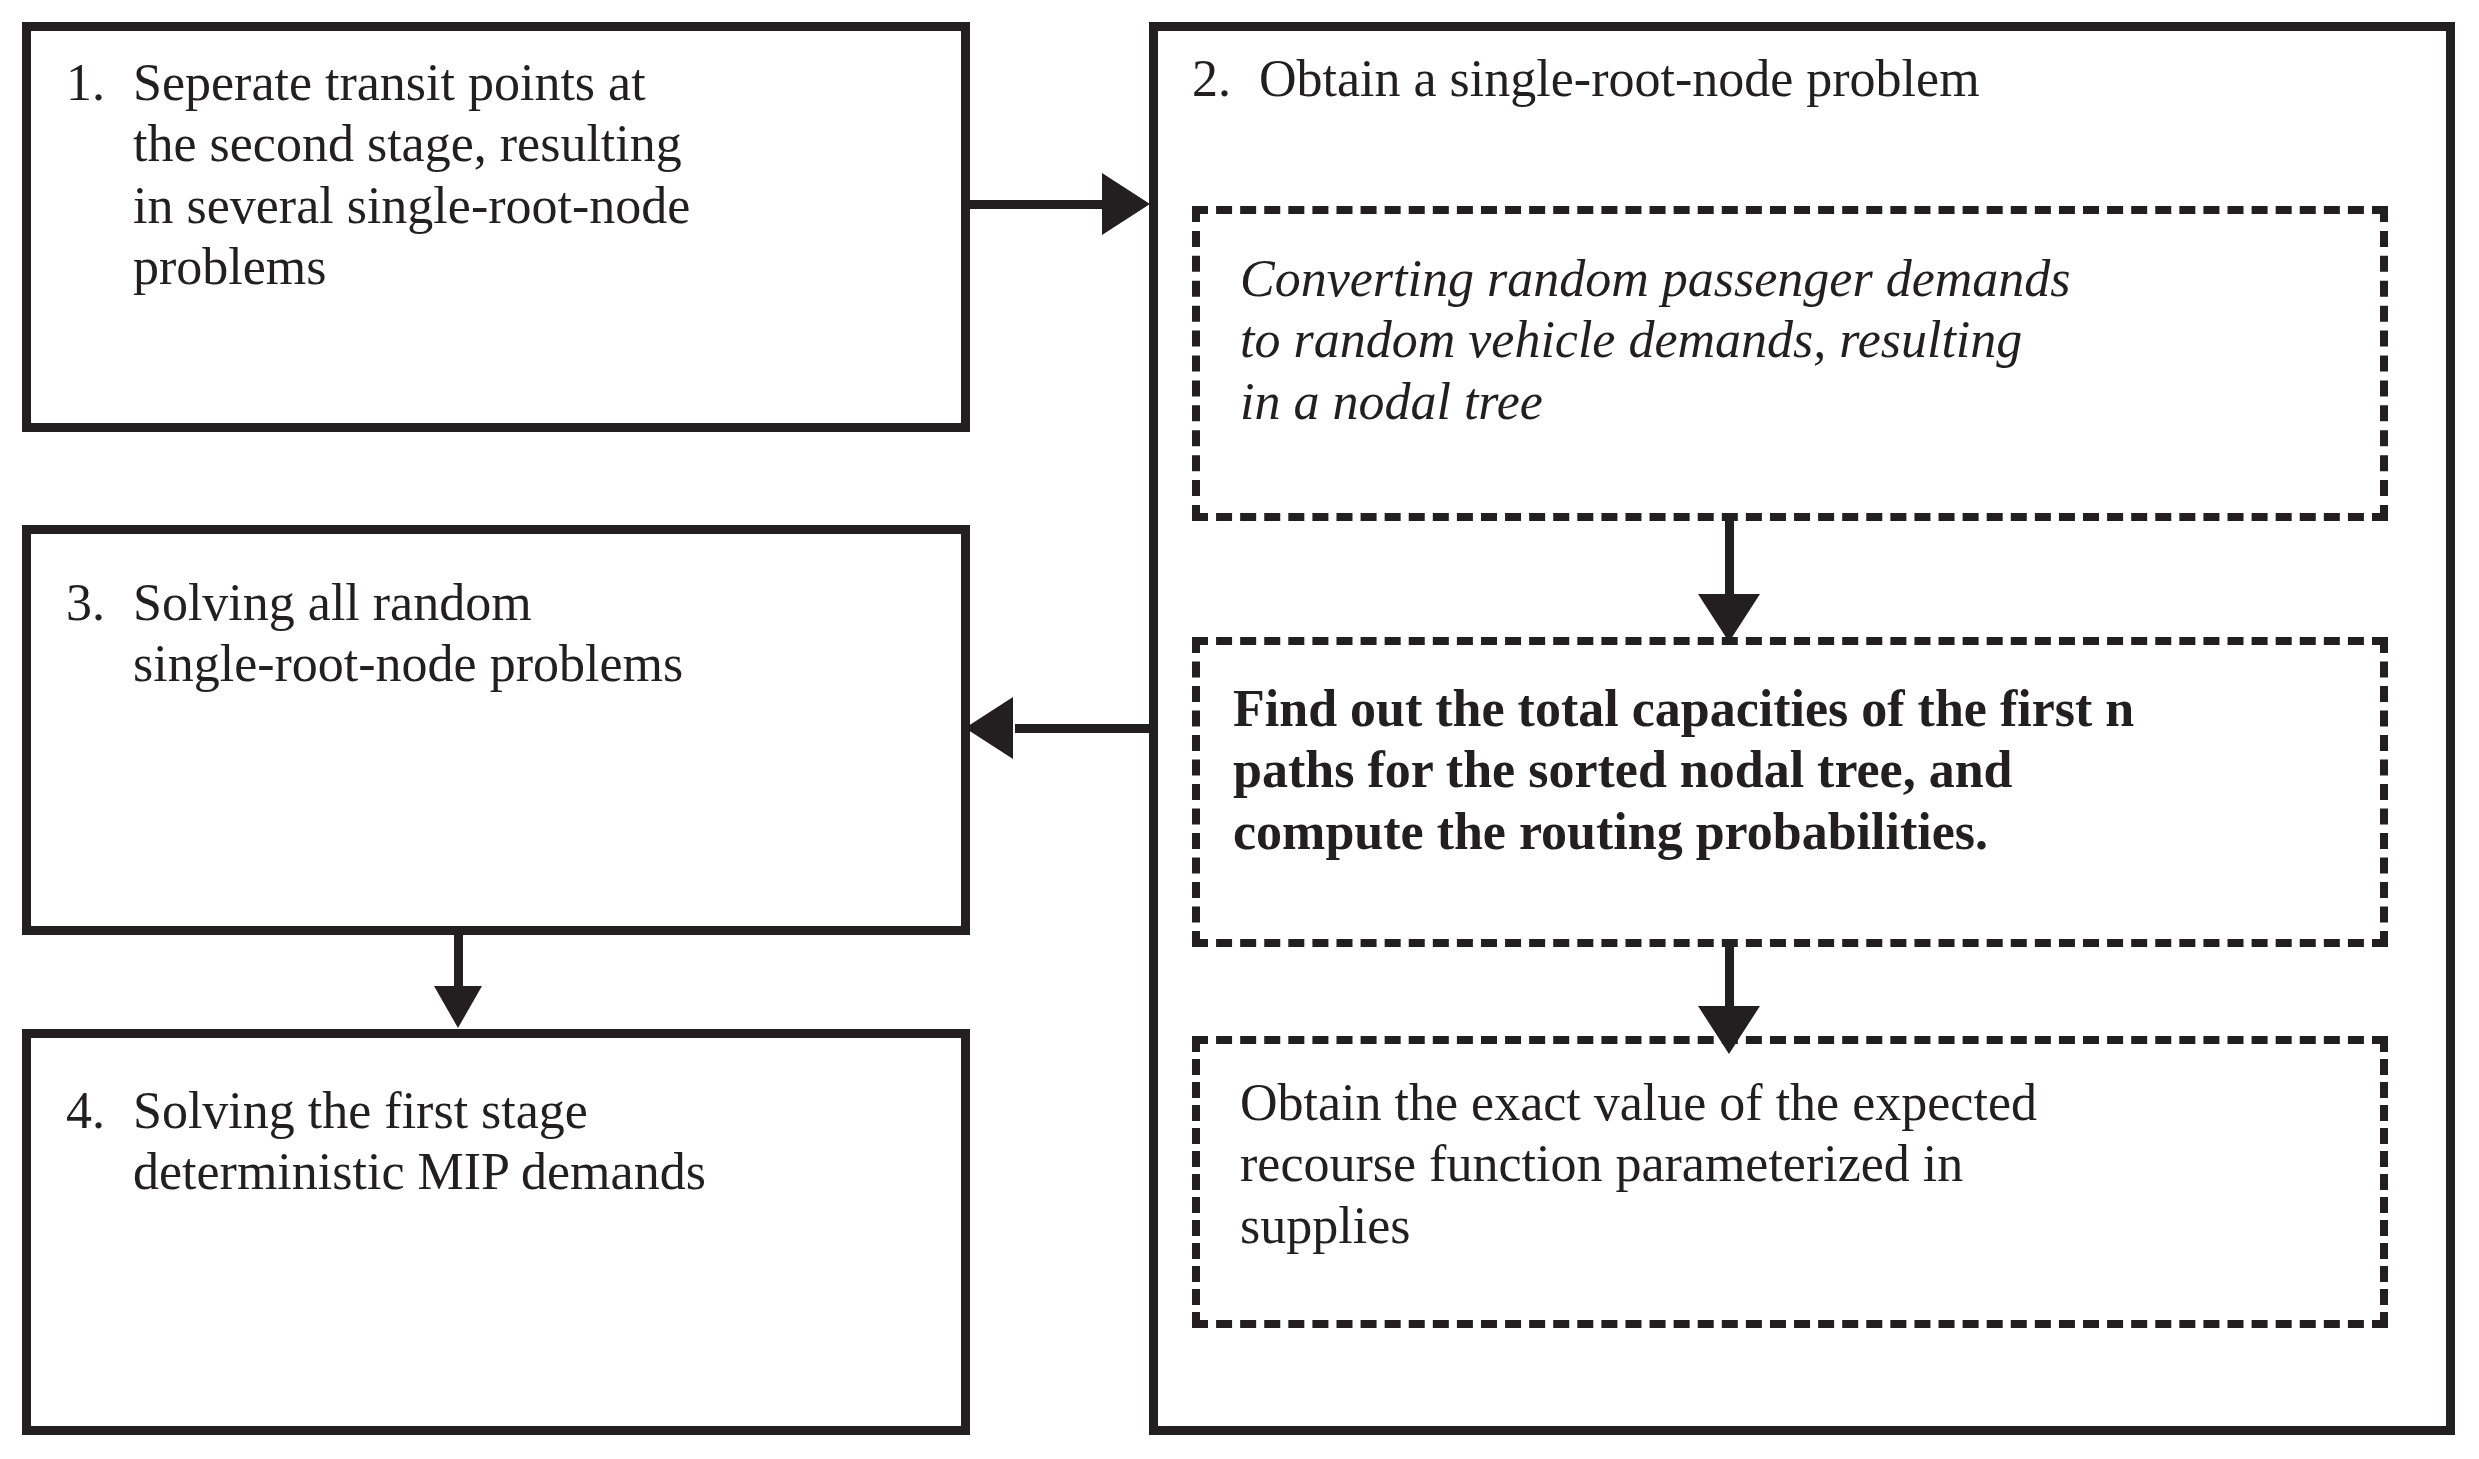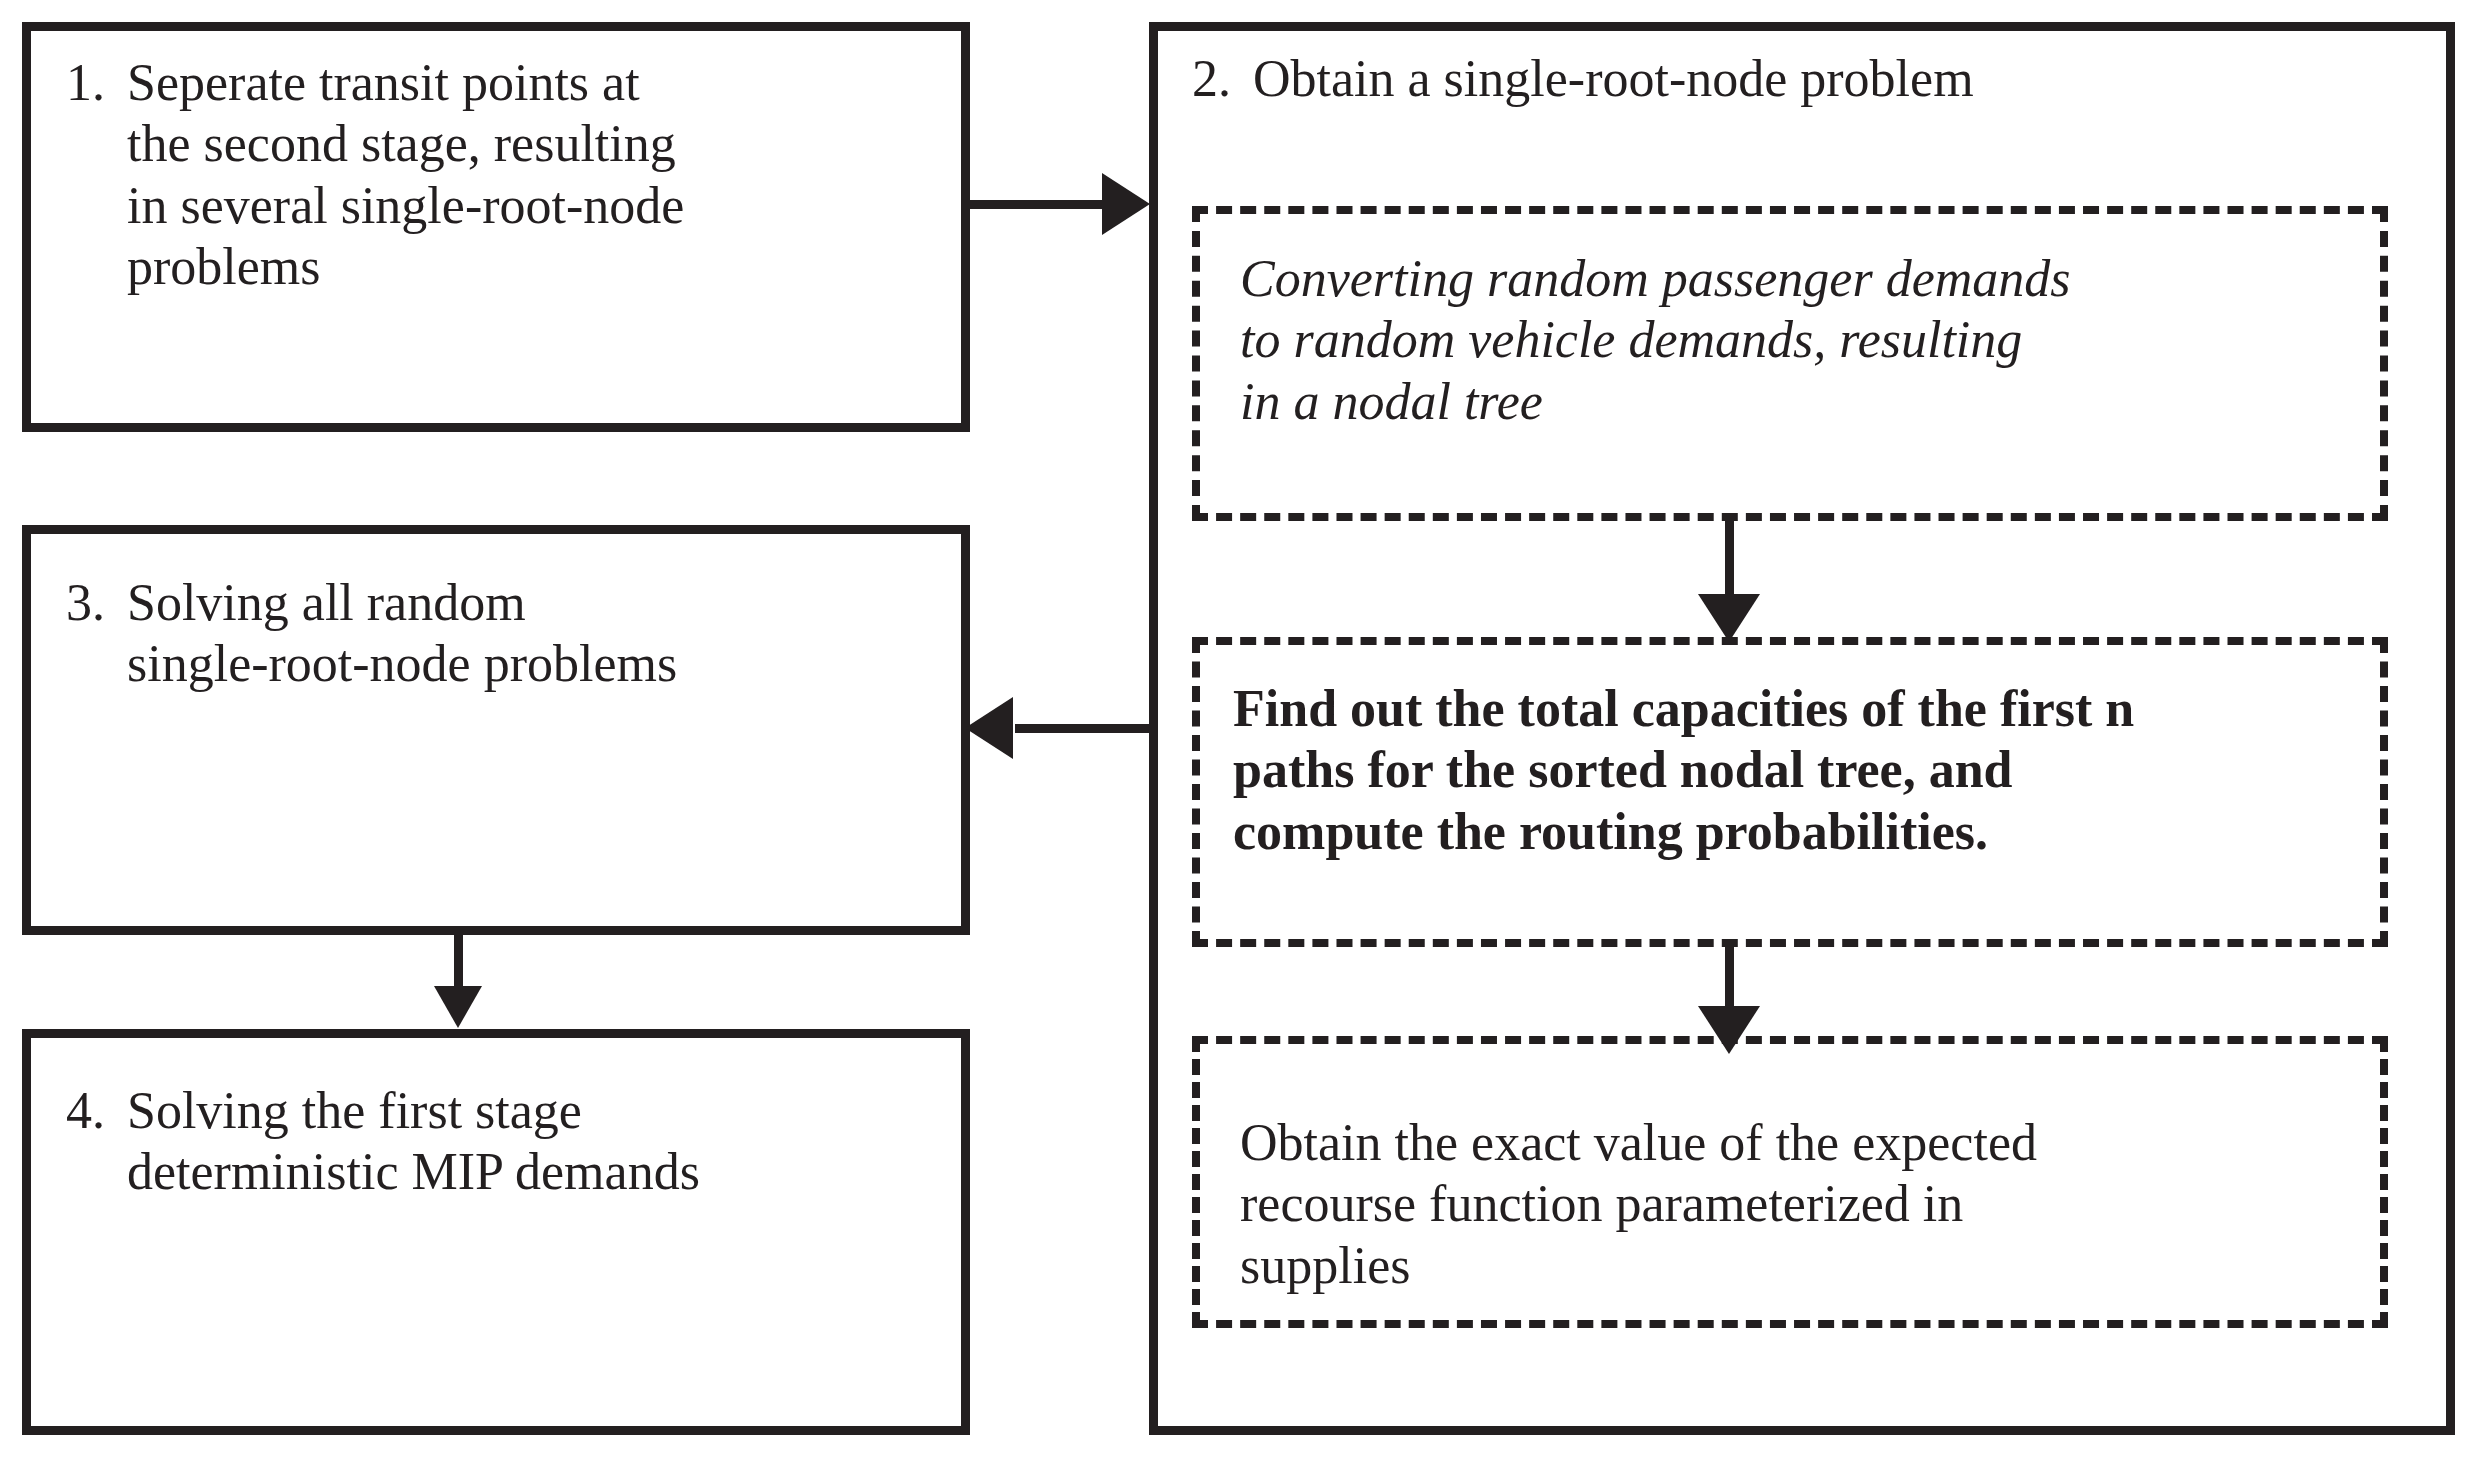--- a/index.html
+++ b/index.html
@@ -45,20 +45,21 @@
     display: flex;
     align-items: flex-start;
   }
   .num-lead {
     flex: 0 0 auto;
     padding-right: 22px;
   }
   .num-body {
     flex: 1 1 auto;
     white-space: pre-line;
+    margin-left: 6px;
   }
 
   
   .arrow-shaft-h {
     position: absolute;
     height: 9px;
     background: #231f20;
   }
   .arrow-shaft-v {
     position: absolute;
@@ -136,21 +137,21 @@
   <div class="box-text" style="left:1240px; top:248px; width:1150px;font-style:italic;">Converting random passenger demands
 to random vehicle demands, resulting
 in a nodal tree</div>
 
   <div class="dashed-box" style="left:1192px; top:637px; width:1196px; height:310px;"></div>
   <div class="box-text" style="left:1233px; top:678px; width:1160px;font-weight:bold;">Find out the total capacities of the first n
 paths for the sorted nodal tree, and
 compute the routing probabilities.</div>
 
   <div class="dashed-box" style="left:1192px; top:1036px; width:1196px; height:292px;"></div>
-  <div class="box-text" style="left:1240px; top:1072px; width:1150px;margin-top:40px;">Obtain the exact value of the expected
+  <div class="box-text" style="left:1240px; top:1072px; width:1150px;">Obtain the exact value of the expected
 recourse function parameterized in
 supplies</div>
 
   <div class="arrow-shaft-h" style="left:970px; top:200px; width:145px;"></div>
   <div class="arrow-head-right" style="left:1102px; top:173px;"></div>
 
   <div class="arrow-shaft-v" style="left:1725px; top:521px; width:9px; height:90px;"></div>
   <div class="arrow-head-down" style="left:1698px; top:594px;"></div>
 
   <div class="arrow-shaft-v" style="left:1725px; top:947px; width:9px; height:88px;"></div>

